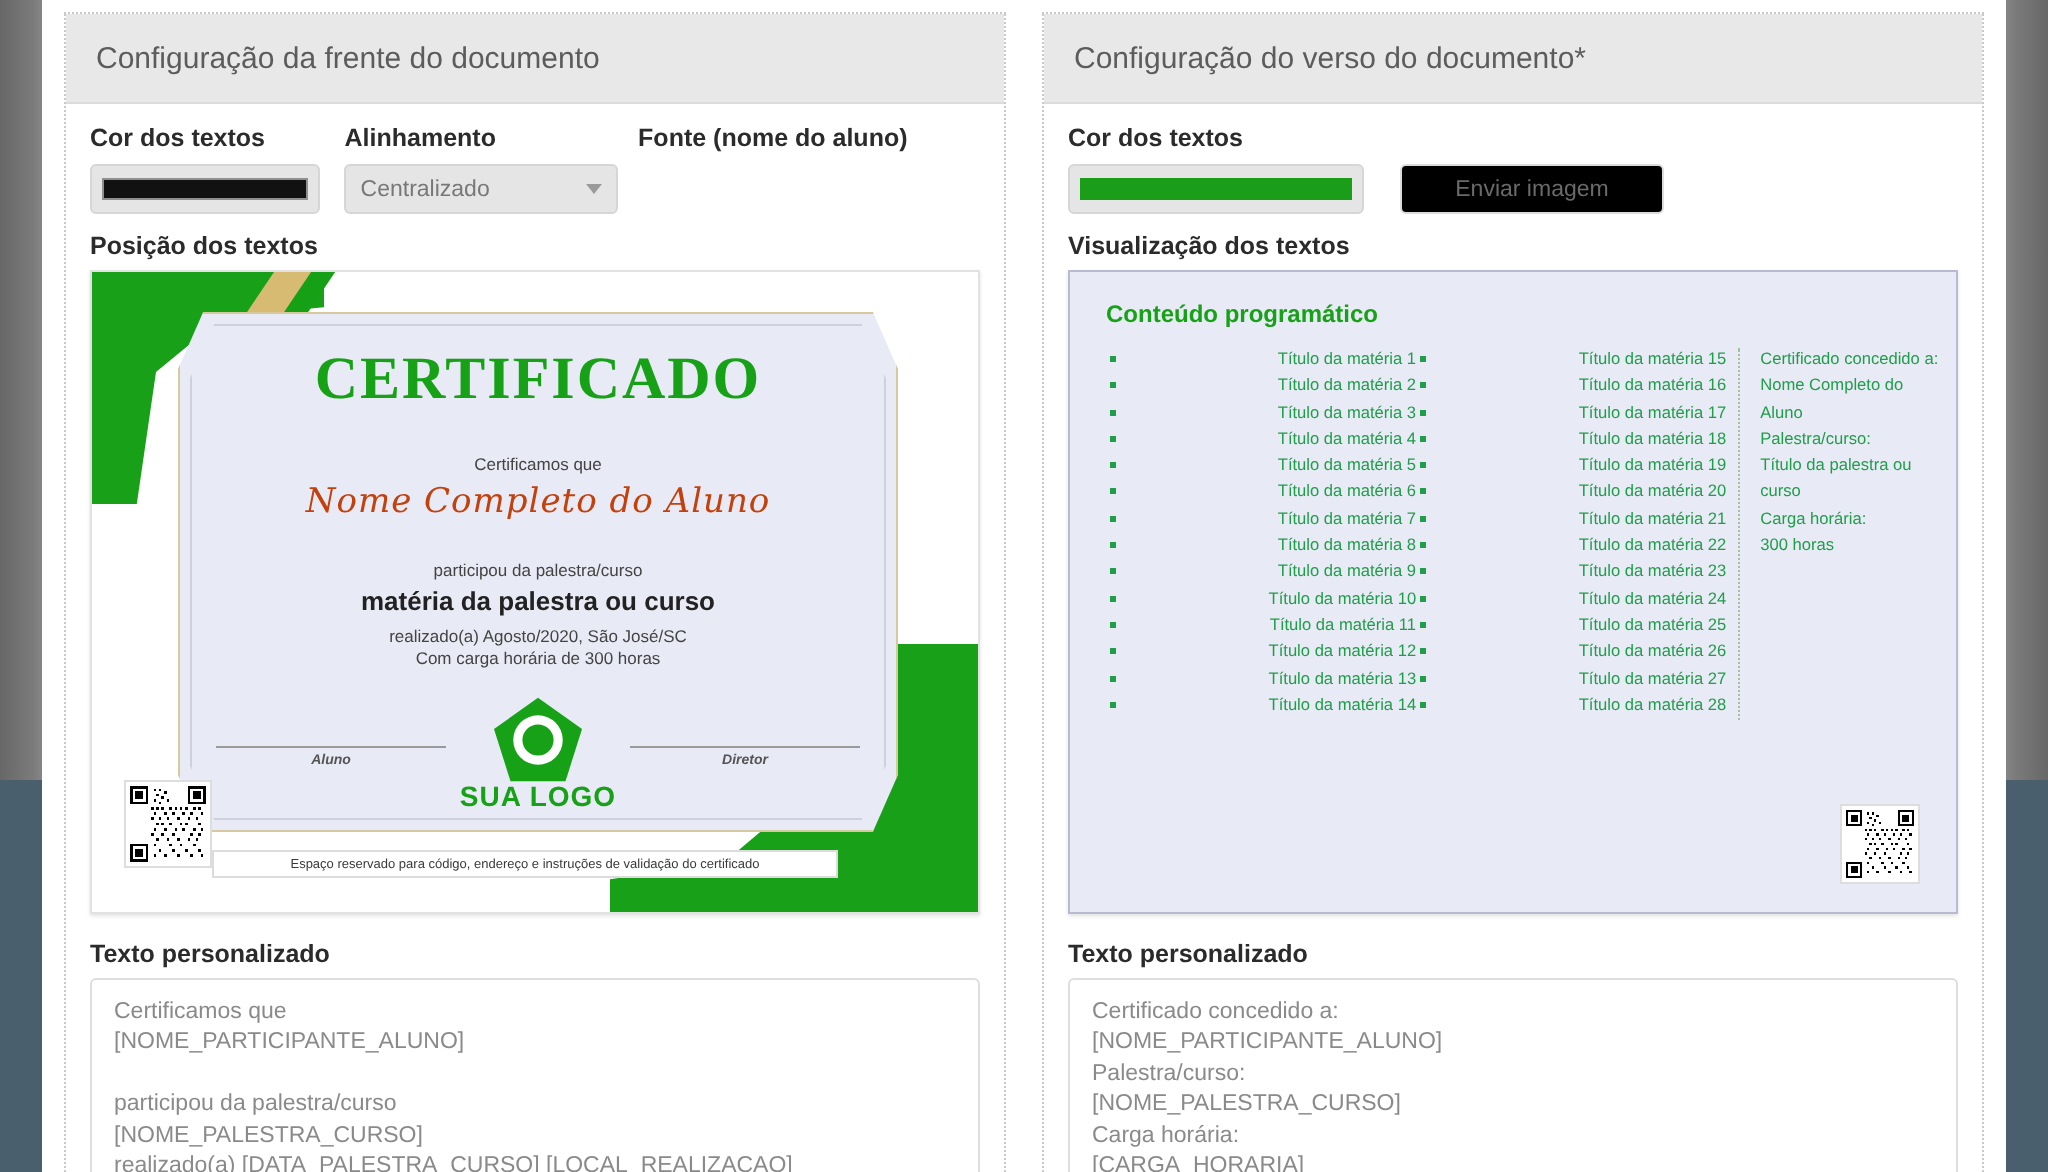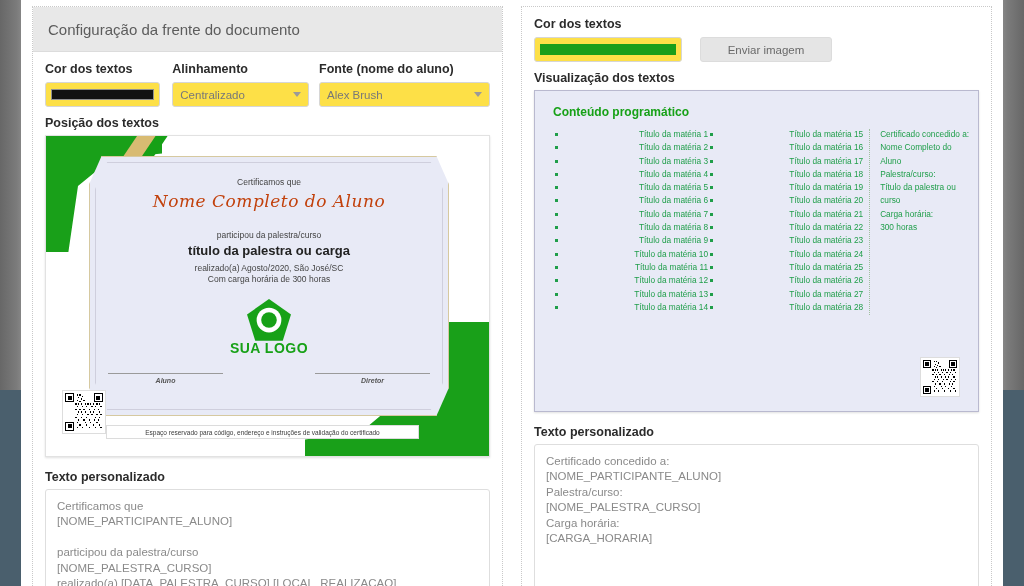--- a/index.html
+++ b/index.html
@@ -56,40 +56,40 @@
     font-size: 12.5px;
     font-weight: bold;
     color: #2b2b2b;
     margin-bottom: 6px;
     white-space: nowrap;
   }
   .ctl {
     height: 25px;
     border: 1px solid #d6d6d6;
     border-radius: 3px;
-    background: #fde047;
+    background: #e5e5e5;
     display: flex; align-items: center;
     padding: 0 7px;
     font-size: 11.5px;
     color: #787878;
   }
   .ctl.colorbox { padding: 0 5px; }
   .swatch { width: 100%; height: 11px; border: 1px solid #8f8f8f; }
 
   .sel { justify-content: space-between; position: relative; }
   .sel .caret {
     width: 0; height: 0;
     border-left: 4px solid transparent;
     border-right: 4px solid transparent;
     border-top: 5px solid #9a9a9a;
     margin-left: 8px;
   }
   .btn {
     height: 25px; border: 1px solid #dcdcdc; border-radius: 3px;
-    background: #e5e5e5; display:flex; align-items:center; justify-content:center;
+    background: #000000; display:flex; align-items:center; justify-content:center;
     font-size: 11.5px; color: #6a6a6a; padding: 0 12px; cursor: pointer;
   }
 
   .section-label {
     font-size: 12.5px; font-weight: bold; color: #2b2b2b;
     margin: 9px 0 5px 0;
   }
 
   
   .cert-wrap {
@@ -257,43 +257,40 @@
         </div>
         <div class="field" style="width:140px; margin-left:12px;">
           <div class="field-label">Alinhamento</div>
           <div class="ctl sel">
             <span>Centralizado</span>
             <span class="caret"></span>
           </div>
         </div>
         <div class="field" style="width:175px; margin-left:10px;">
           <div class="field-label">Fonte (nome do aluno)</div>
-          <div class="ctl sel">
-            <span>Alex Brush</span>
-            <span class="caret"></span>
-          </div>
         </div>
       </div>
 
       <div class="section-label">Posição dos textos</div>
 
       <div class="cert-wrap">
         <div class="cert-green-tl"></div>
         <div class="cert-stripe s1"></div>
         <div class="cert-stripe s2"></div>
 
         <div class="cert-green-br"></div>
 
         <div class="cert-inner">
           <div class="cert-inner2"></div>
           <div class="cert-content">
+            <div class="cert-title">CERTIFICADO</div>
             <div class="cert-small">Certificamos que</div>
             <div class="cert-name">Nome Completo do Aluno</div>
             <div class="cert-sub">participou da palestra/curso</div>
-            <div class="cert-course">título da palestra ou carga</div>
+            <div class="cert-course">matéria da palestra ou curso</div>
             <div class="cert-line">realizado(a) Agosto/2020, São José/SC</div>
             <div class="cert-line" style="margin-top:1px;">Com carga horária de 300 horas</div>
 
             <div class="logo-area">
               <svg class="logo-mark" viewBox="0 0 100 96">
                 <polygon points="50,2 98,36 80,93 20,93 2,36" fill="#17a117"></polygon>
                 <circle cx="50" cy="48" r="27" fill="#ffffff"></circle>
                 <circle cx="50" cy="48" r="17" fill="#17a117"></circle>
               </svg>
               <div class="logo-text">SUA LOGO</div>
@@ -406,20 +403,21 @@
       <div class="ta">Certificamos que
 [NOME_PARTICIPANTE_ALUNO]
 
 participou da palestra/curso
 [NOME_PALESTRA_CURSO]
 realizado(a) [DATA_PALESTRA_CURSO] [LOCAL_REALIZACAO]</div>
     </div>
   </div>
 
   <div class="panel panel-right">
+    <div class="panel-head">Configuração do verso do documento*</div>
     <div class="panel-body">
 
       <div class="field-row">
         <div class="field" style="width:148px;">
           <div class="field-label">Cor dos textos</div>
           <div class="ctl colorbox">
             <div class="swatch" style="background:#1a9e1a; border-color:#1a9e1a;"></div>
           </div>
         </div>
         <div class="field" style="width:132px; margin-left:18px; justify-content:flex-end;">

